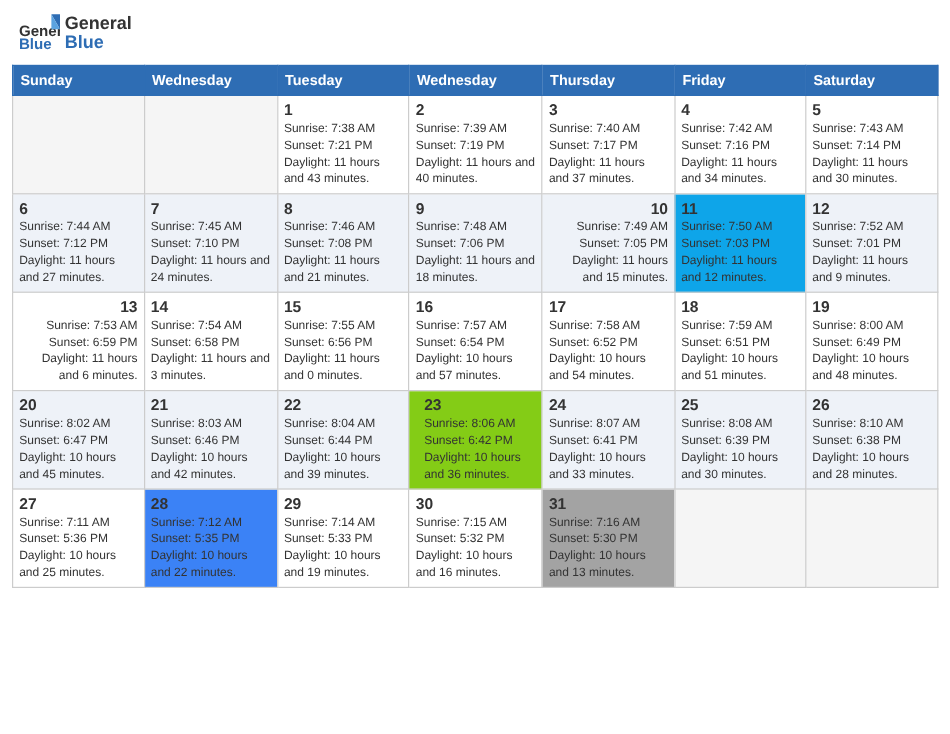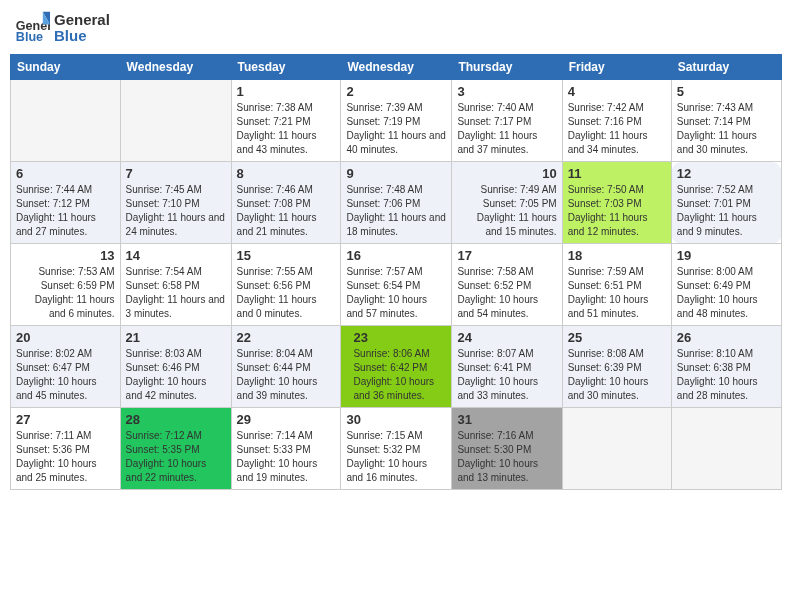--- a/index.html
+++ b/index.html
@@ -160,25 +160,25 @@
           <div class="day-info">Sunrise: 7:46 AM<br>Sunset: 7:08 PM<br>Daylight: 11 hours and 21 minutes.</div>
         </td>
         <td style="background: rgb(238, 242, 248);">
           <div class="day-num">9</div>
           <div class="day-info">Sunrise: 7:48 AM<br>Sunset: 7:06 PM<br>Daylight: 11 hours and 18 minutes.</div>
         </td>
         <td style="background: rgb(238, 242, 248); text-align: right;">
           <div class="day-num">10</div>
           <div class="day-info">Sunrise: 7:49 AM<br>Sunset: 7:05 PM<br>Daylight: 11 hours and 15 minutes.</div>
         </td>
-        <td style="background: #bef264;">
+        <td style="background: #0ea5e9;">
           <div class="day-num">11</div>
           <div class="day-info">Sunrise: 7:50 AM<br>Sunset: 7:03 PM<br>Daylight: 11 hours and 12 minutes.</div>
         </td>
-        <td style="background: rgb(238, 242, 248); border-radius: 11px;">
+        <td style="background: rgb(238, 242, 248);">
           <div class="day-num">12</div>
           <div class="day-info">Sunrise: 7:52 AM<br>Sunset: 7:01 PM<br>Daylight: 11 hours and 9 minutes.</div>
         </td>
       </tr>
       <tr class="week-row">
         <td style="background: rgb(255, 255, 255); text-align: right;">
           <div class="day-num">13</div>
           <div class="day-info">Sunrise: 7:53 AM<br>Sunset: 6:59 PM<br>Daylight: 11 hours and 6 minutes.</div>
         </td>
         <td style="background: rgb(255, 255, 255);">
@@ -234,21 +234,21 @@
         <td style="background: rgb(238, 242, 248);">
           <div class="day-num">26</div>
           <div class="day-info">Sunrise: 8:10 AM<br>Sunset: 6:38 PM<br>Daylight: 10 hours and 28 minutes.</div>
         </td>
       </tr>
       <tr class="week-row">
         <td style="background: rgb(255, 255, 255);">
           <div class="day-num">27</div>
           <div class="day-info">Sunrise: 7:11 AM<br>Sunset: 5:36 PM<br>Daylight: 10 hours and 25 minutes.</div>
         </td>
-        <td style="background: #22c55e;">
+        <td style="background: #3b82f6;">
           <div class="day-num">28</div>
           <div class="day-info">Sunrise: 7:12 AM<br>Sunset: 5:35 PM<br>Daylight: 10 hours and 22 minutes.</div>
         </td>
         <td style="background: rgb(255, 255, 255);">
           <div class="day-num">29</div>
           <div class="day-info">Sunrise: 7:14 AM<br>Sunset: 5:33 PM<br>Daylight: 10 hours and 19 minutes.</div>
         </td>
         <td style="background: rgb(255, 255, 255);">
           <div class="day-num">30</div>
           <div class="day-info">Sunrise: 7:15 AM<br>Sunset: 5:32 PM<br>Daylight: 10 hours and 16 minutes.</div>

